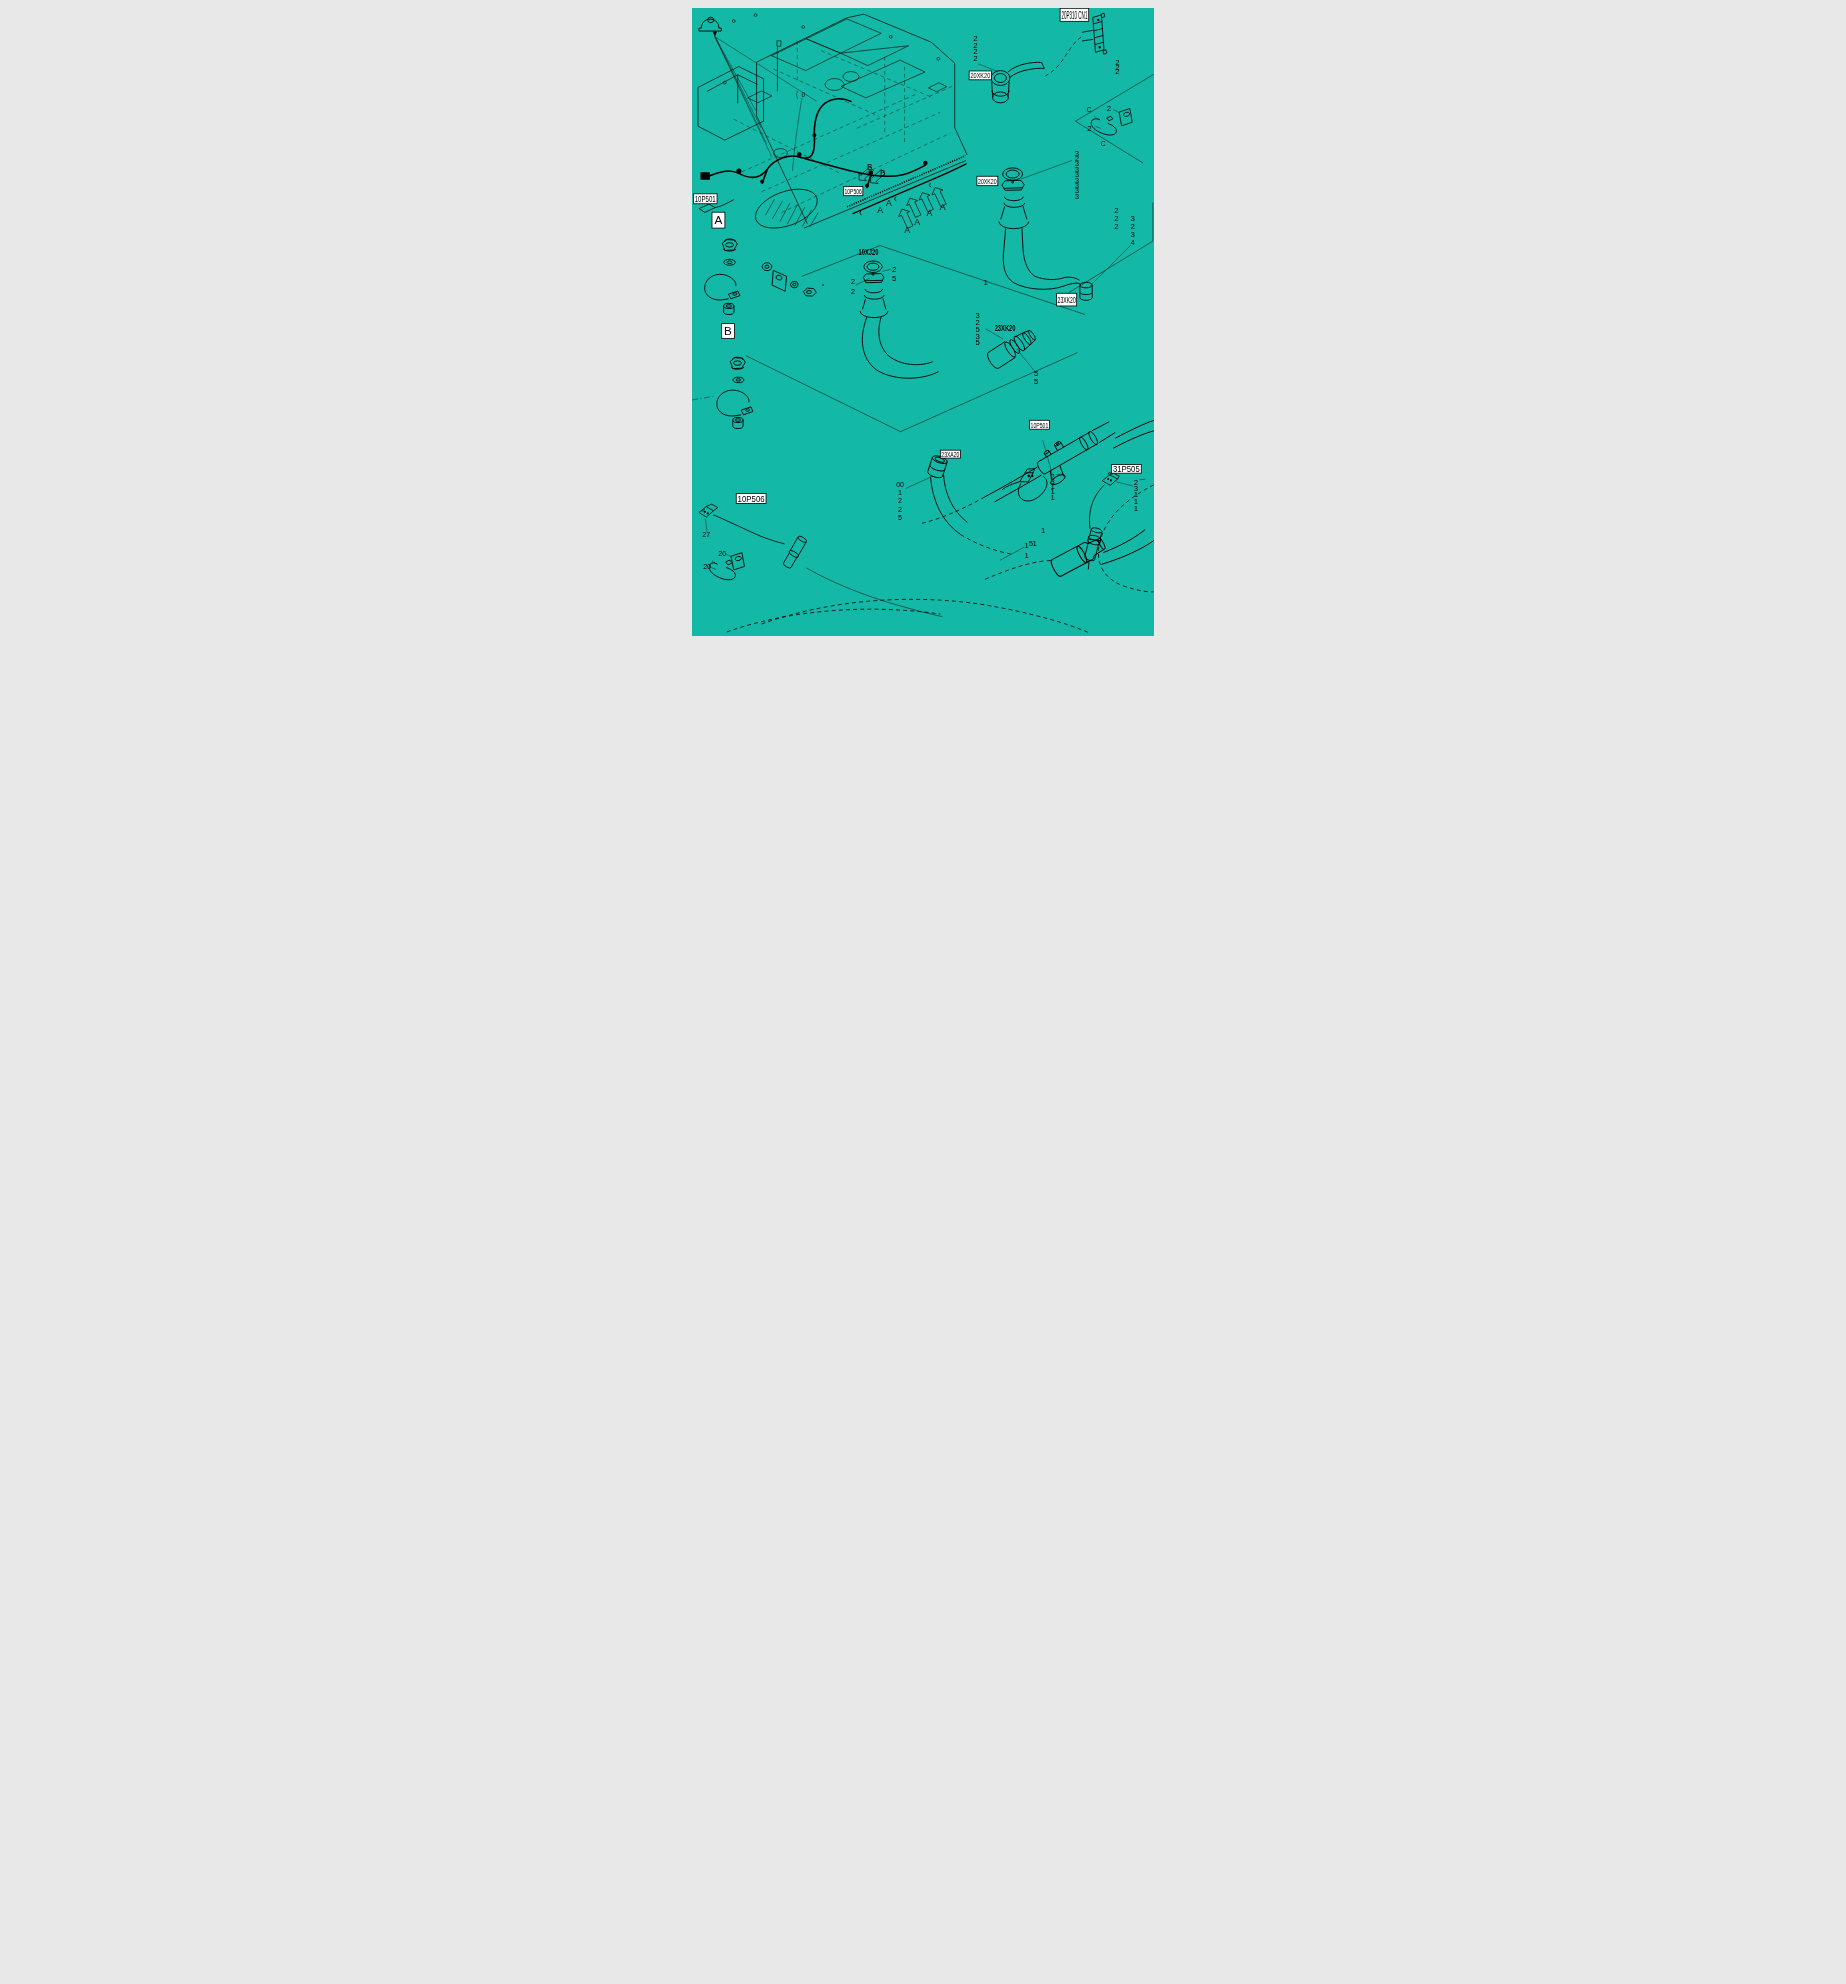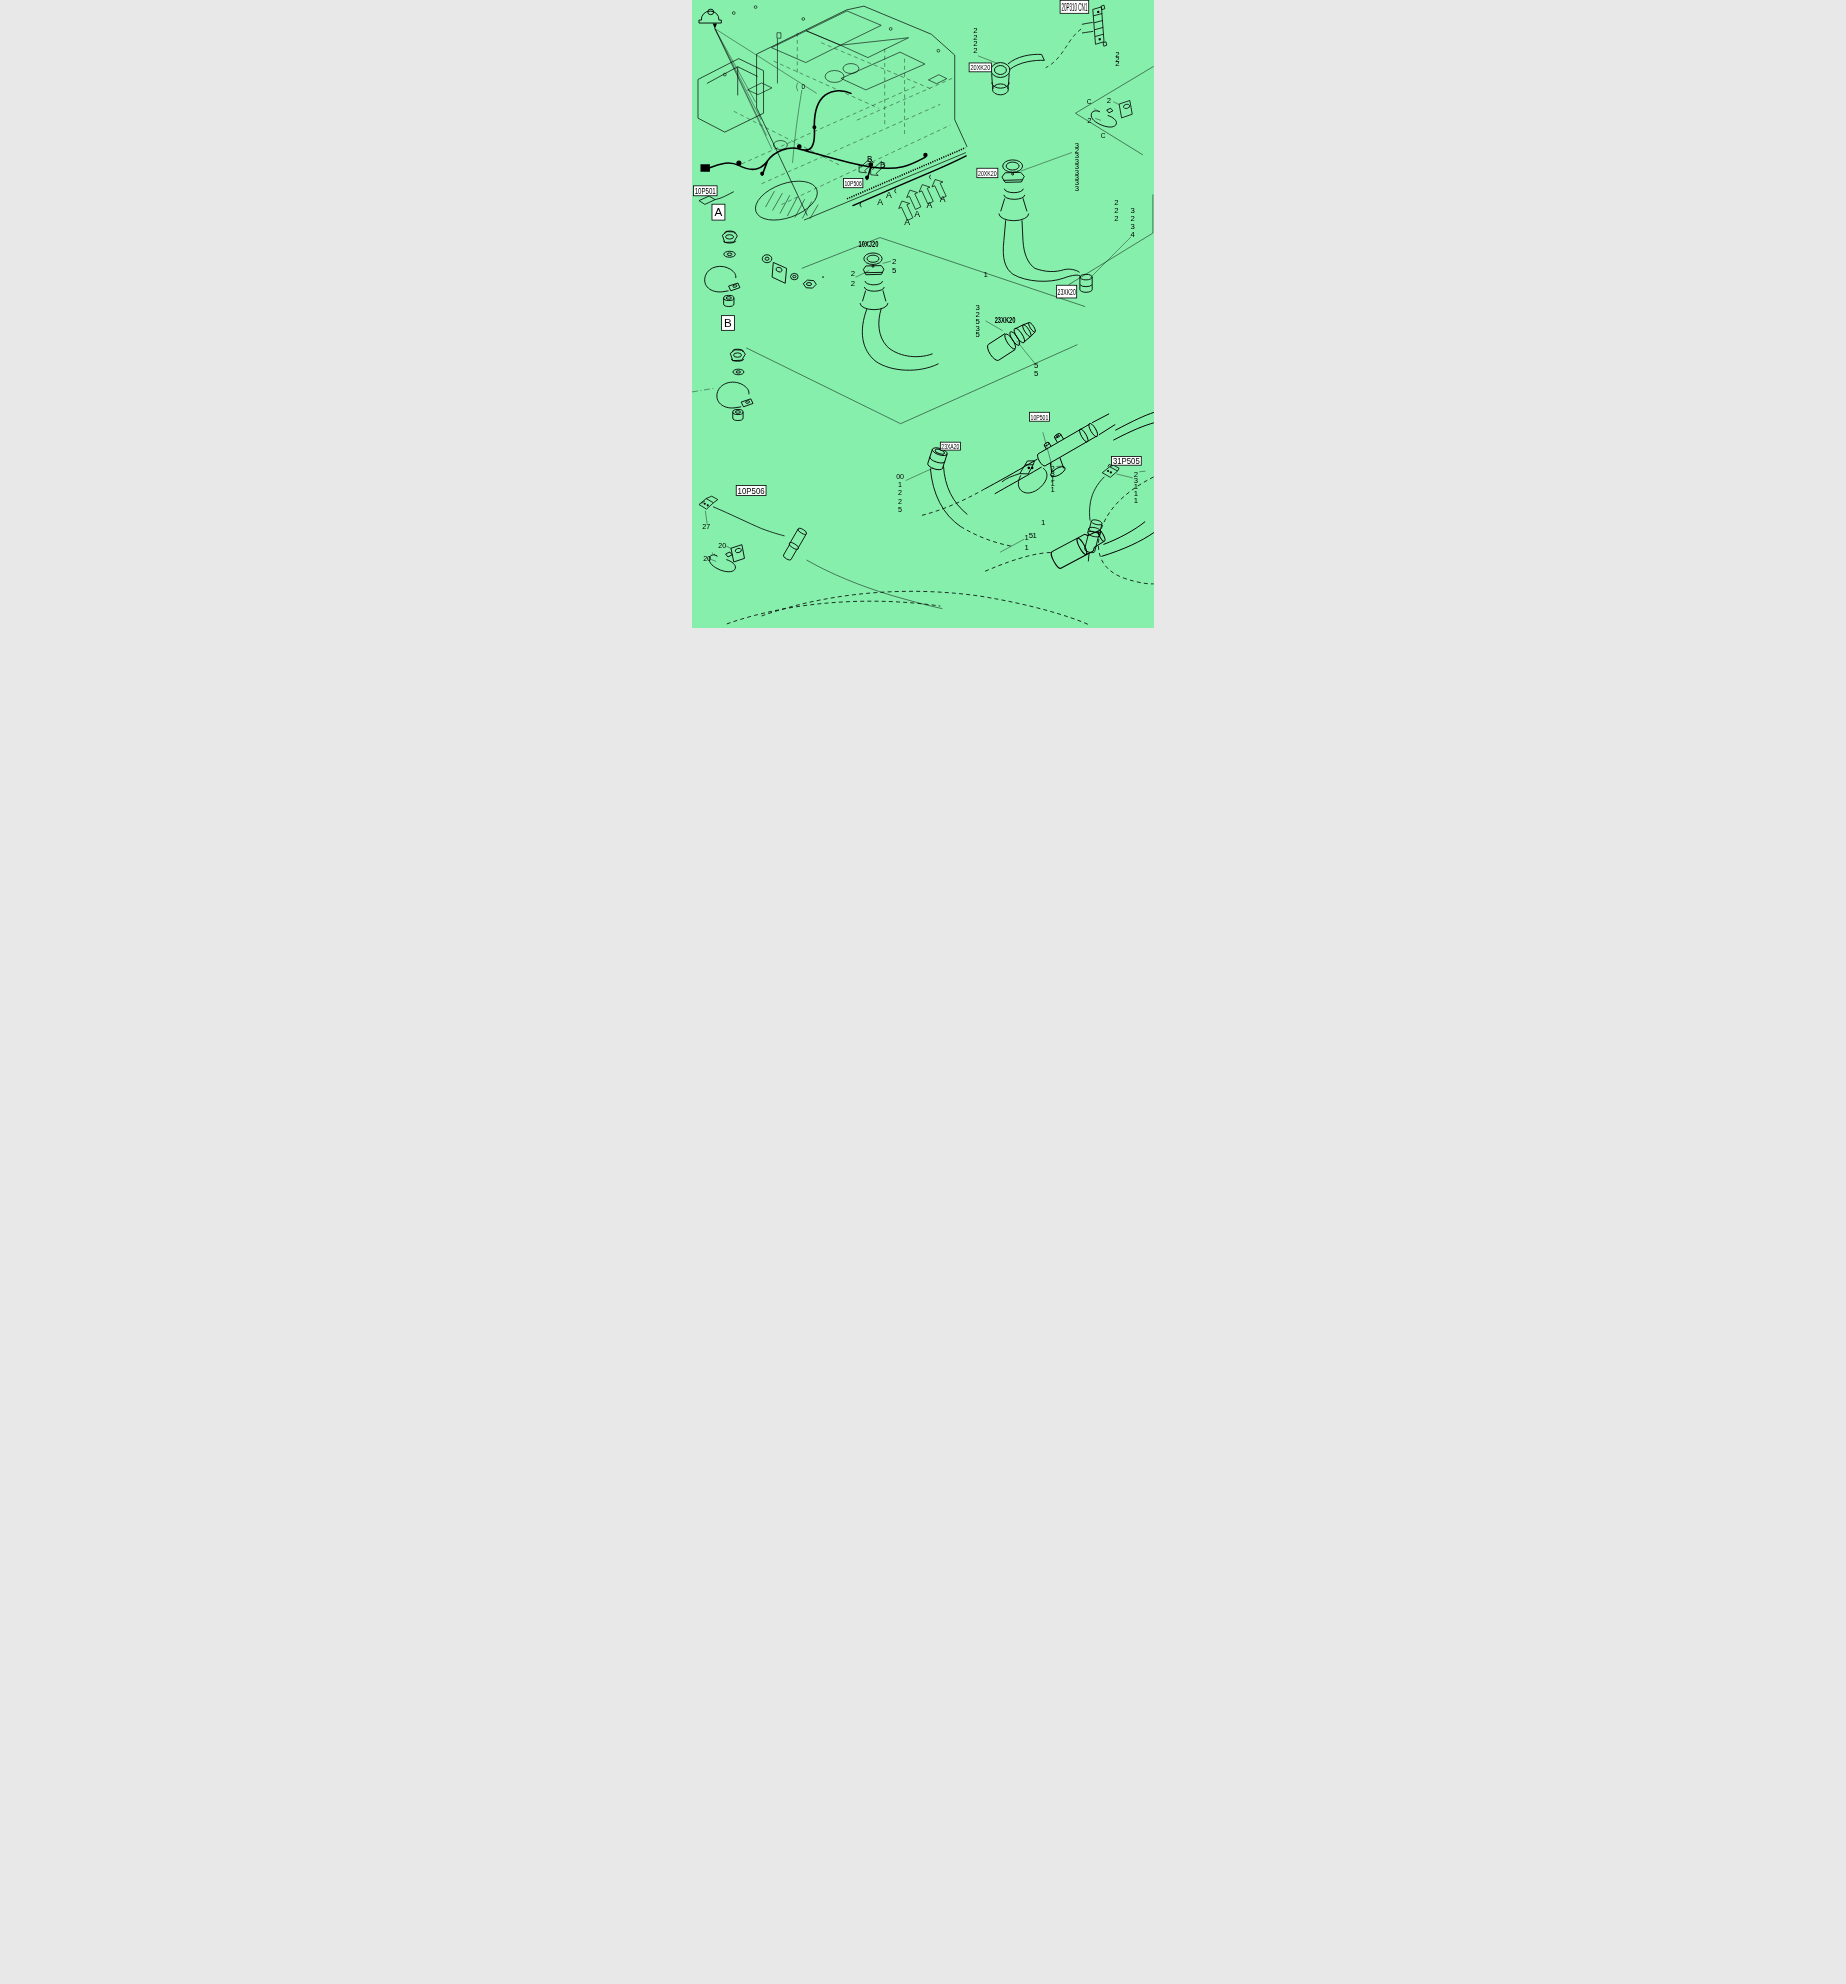--- a/index.html
+++ b/index.html
@@ -1,16 +1,16 @@
 <!DOCTYPE html>
 <html style="font-size:6.4px"><head>
 <meta charset="utf-8">
 <style>
   html,body{margin:0;padding:0;background:#e8e8e8;}
-  .page{width:462px;height:628px;background:#86efac;margin:0 auto;overflow:hidden;}
+  .page{width:462px;height:628px;background:#14b8a6;margin:8px auto;overflow:hidden;}
   svg{display:block;width:100%;height:100%;}
   text{fill:#000;font-family:"Liberation Sans","DejaVu Sans",sans-serif;}
   .tl{text-anchor:middle;}
   .f-box{font-size:90px;}
   .f-box-sm{font-size:78px;}
   .f-box-lg{font-size:108px;}
   .f-bold{font-size:86px;font-weight:bold;}
   .f-A{font-size:88px;}
   .f-B{font-size:82px;}
   .f-C{font-size:66px;}

